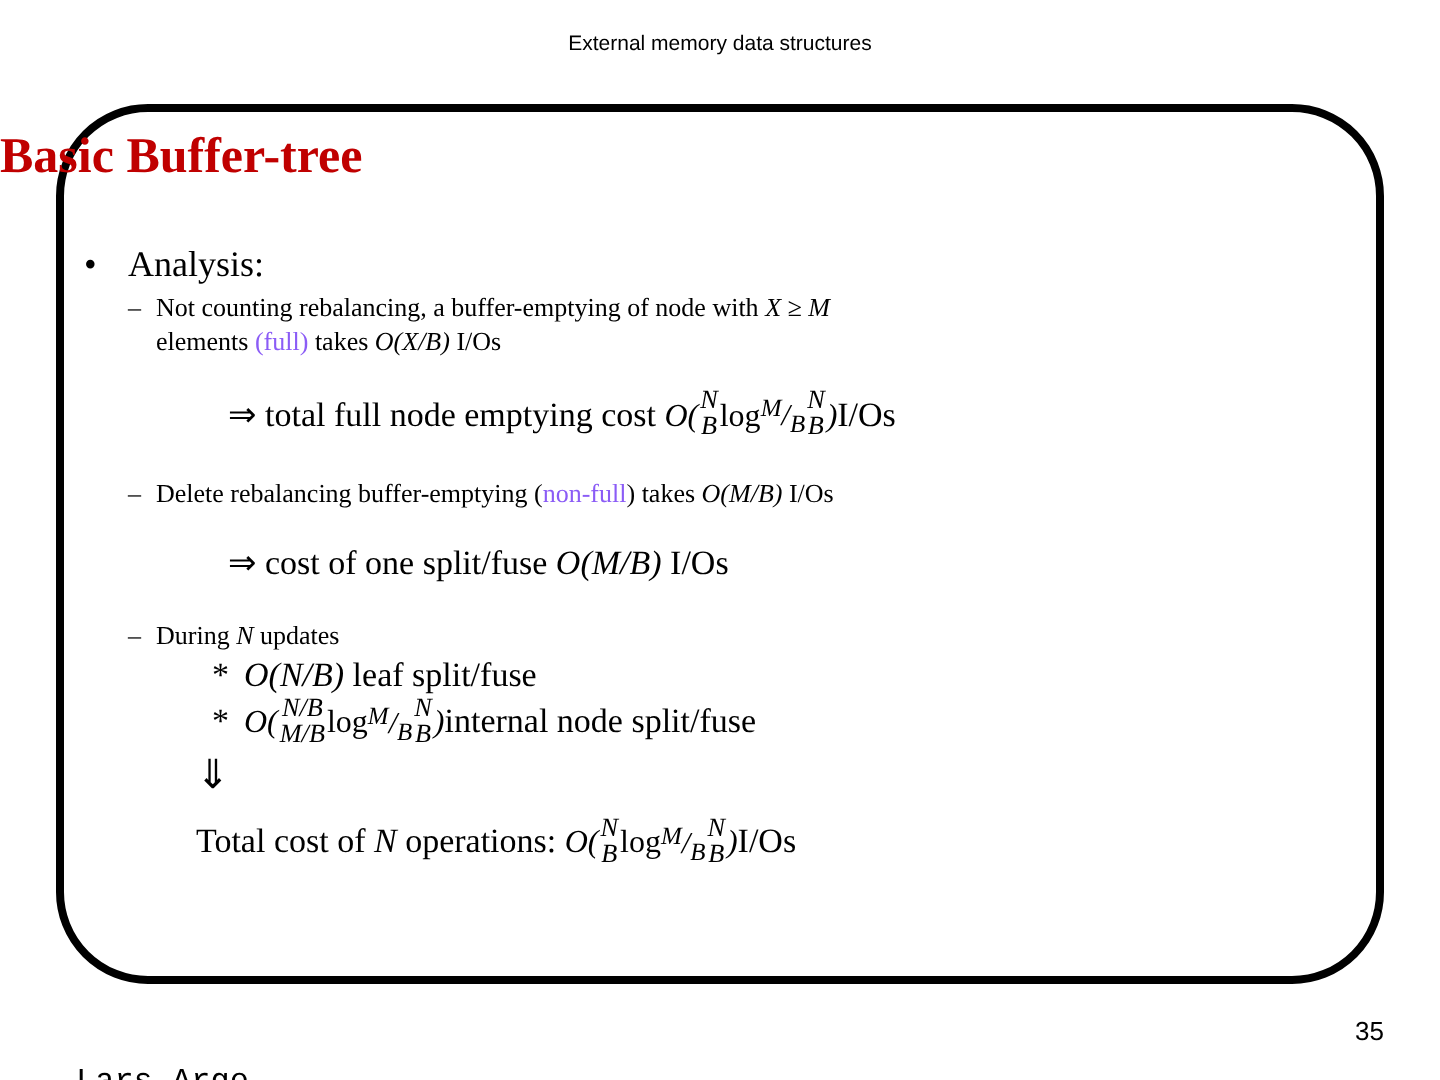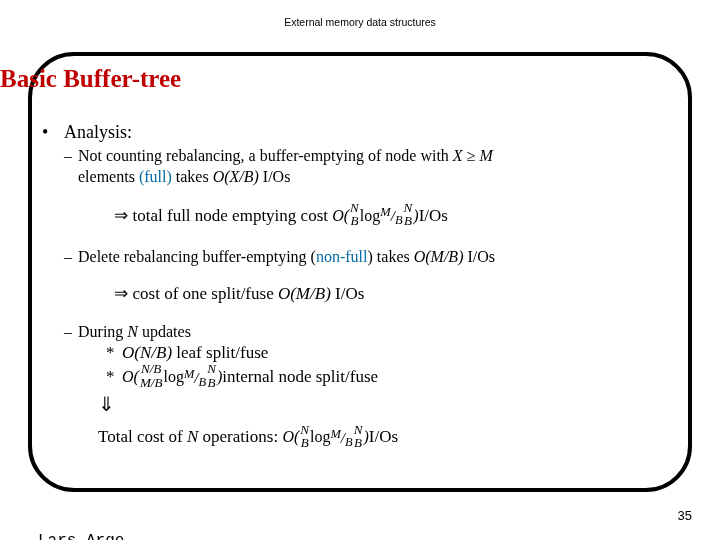--- a/index.html
+++ b/index.html
@@ -62,21 +62,21 @@
     font-size: 18px;
     line-height: 1.35;
     margin: 12px 0 1px 0;
     padding-left: 6px;
   }
   .lvl1 .bullet {
     display: inline-block;
     width: 22px;
   }
   .lvl2 {
-    font-size: 16px;
+    font-size: 13px;
     line-height: 1.32;
     margin: 0;
     padding-left: 28px;
     text-indent: 0;
     font-family: Liberation Serif, serif;
   }
   .lvl2 .dash {
     display: inline-block;
     width: 14px;
   }
@@ -94,21 +94,21 @@
     font-size: 17px;
     line-height: 1.32;
     margin: 0;
     padding-left: 70px;
   }
   .lvl3 .star {
     display: inline-block;
     width: 16px;
   }
   .red {
-    color: #0369a1;
+    color: #8b5cf6;
   }
   .it {
     font-style: italic;
   }
   .dblarrow {
     font-size: 20px;
     line-height: 1.1;
     padding-left: 62px;
     margin: 2px 0 0 0;
   }

